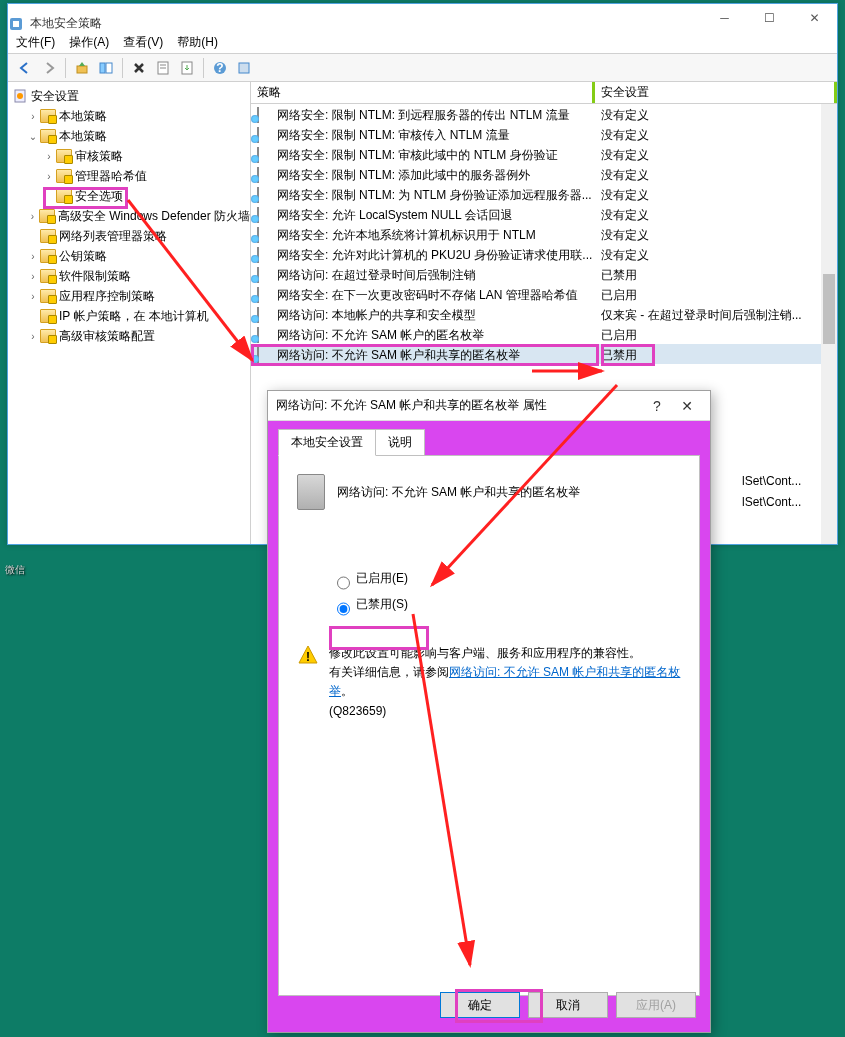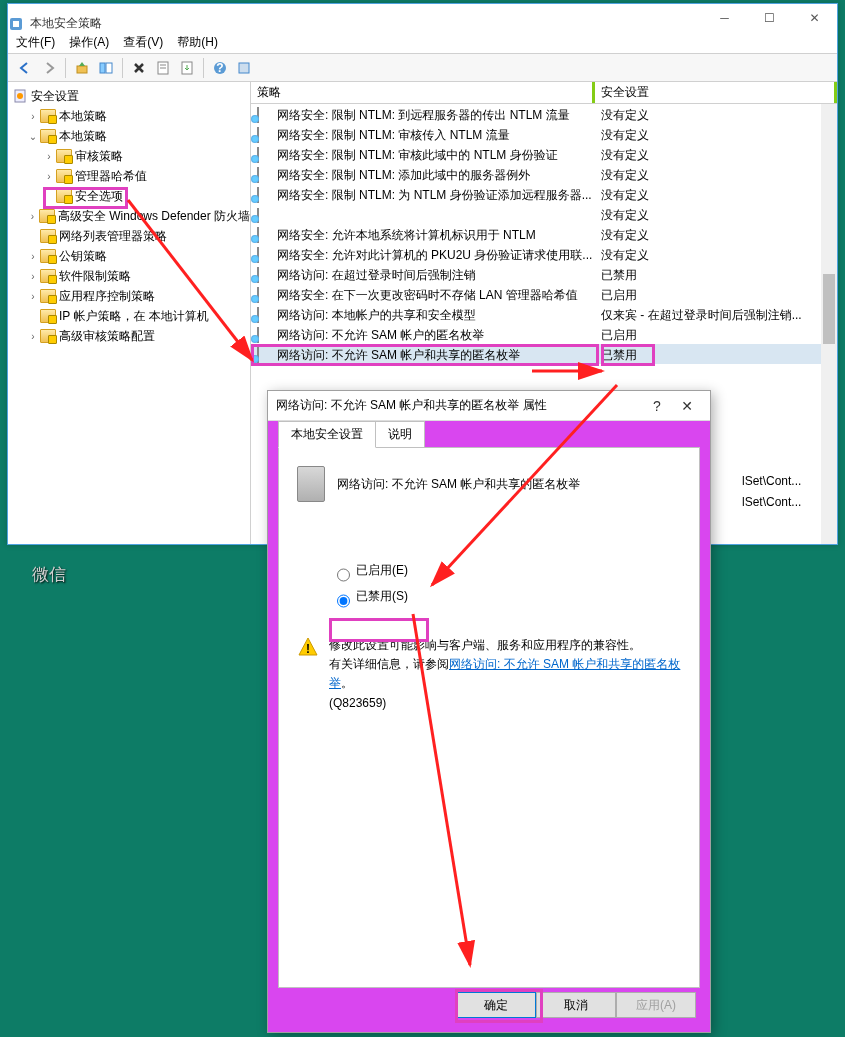--- a/index.html
+++ b/index.html
@@ -29,40 +29,40 @@
 .list-row .cell-setting{flex:1;padding-left:6px;overflow:hidden;text-overflow:ellipsis}
 .list-row.selected{background:#d8e6f2}
 .policy-icon{width:16px;height:16px;margin-right:4px;flex-shrink:0}
 .scrollbar-v{position:absolute;right:0;top:22px;bottom:0;width:16px;background:#f0f0f0}
 .scrollbar-v .thumb{position:absolute;left:2px;right:2px;top:170px;height:70px;background:#c0c0c0}
 .hl-box{position:absolute;border:3px solid #e040c0;pointer-events:none}
 .dialog{position:absolute;left:267px;top:390px;width:444px;height:643px;background:#d946ef;border:1px solid #a0a0a0;box-shadow:3px 3px 12px rgba(0,0,0,.3)}
 .dlg-title{height:30px;display:flex;align-items:center;padding:0 8px;background:#fff;border-bottom:1px solid #ddd}
 .dlg-title .spacer{flex:1}
 .dlg-title .help,.dlg-title .close{width:30px;text-align:center;font-size:14px;color:#333}
-.tabs{display:flex;padding:0 10px 0 10px}
+.tabs{display:flex;padding:8px 10px 0 10px}
 .tab{padding:4px 12px;border:1px solid #c0c0c0;background:#fff;margin-right:-1px}
 .tab.active{border-bottom:1px solid #fff;position:relative;z-index:1}
 .tab-body{margin:0 10px 10px 10px;background:#fff;border:1px solid #c0c0c0;height:541px;position:relative;margin-top:-1px;padding:18px}
 .policy-header{display:flex;align-items:center;gap:12px;margin-bottom:60px}
 .radio-group{margin-left:40px}
 .radio-row{display:flex;height:26px}
 .radio-row input{margin-right:6px}
 .warn-block{display:flex;gap:10px;margin-top:22px;margin-left:0}
 .warn-icon{width:22px;height:22px;flex-shrink:0}
 .warn-text{line-height:1.6}
 .warn-text a{color:#0066cc;text-decoration:underline}
-.dlg-buttons{position:absolute;right:14px;bottom:14px;display:flex;}
+.dlg-buttons{position:absolute;right:14px;bottom:14px;display:flex;gap:8px}
 .dlg-buttons button{width:80px;height:26px;border:1px solid #adadad;background:#e1e1e1}
 .dlg-buttons button.default{border:1px solid #0078d7}
 .dlg-buttons button:disabled{color:#a0a0a0}
 .arrow{position:absolute;pointer-events:none}
 .arrow line{stroke:#ff2020;stroke-width:3}
 .arrow polygon{fill:#ff2020}
-.taskbar-item{position:absolute;left:32px;top:563px;color:#d0d0d0;font-size:17px;text-shadow:1px 1px 2px #000}
+.taskbar-item{position:absolute;left:5px;top:563px;color:#d0d0d0;font-size:10px;text-shadow:1px 1px 2px #000}
 .folder-icon{width:16px;height:14px;background:linear-gradient(#ffe9a8,#f0c154);border:1px solid #d4a020;border-radius:1px;position:relative}
 .folder-icon.lock::after{content:"";position:absolute;right:-2px;bottom:-2px;width:7px;height:7px;background:#ffcc00;border:1px solid #aa8800;border-radius:1px}
 .doc-icon{width:14px;height:16px;background:#fff;border:1px solid #888;position:relative}
 .doc-icon::before{content:"";position:absolute;left:2px;top:2px;right:2px;height:1px;background:#aac;box-shadow:0 3px 0 #aac,0 6px 0 #aac}
 .doc-icon::after{content:"";position:absolute;right:-1px;bottom:-1px;width:8px;height:8px;background:radial-gradient(circle,#6cf 40%,#48c 100%);border-radius:50%}
 .server-icon{width:28px;height:36px;background:linear-gradient(#d8d8d8,#b0b0b0);border:1px solid #888;border-radius:2px}
 </style>
 </head>
 <body>
 
@@ -279,20 +279,21 @@
           <div class="list-row">
             <div class="cell-policy">
               <span class="policy-icon"><span class="doc-icon"></span></span>
               <span>网络安全: 限制 NTLM: 为 NTLM 身份验证添加远程服务器...</span>
             </div>
             <div class="cell-setting">没有定义</div>
           </div>
           <div class="list-row">
             <div class="cell-policy">
               <span class="policy-icon"><span class="doc-icon"></span></span>
+              <span>网络安全: 允许 LocalSystem NULL 会话回退</span>
             </div>
             <div class="cell-setting">没有定义</div>
           </div>
           <div class="list-row">
             <div class="cell-policy">
               <span class="policy-icon"><span class="doc-icon"></span></span>
               <span>网络安全: 允许本地系统将计算机标识用于 NTLM</span>
             </div>
             <div class="cell-setting">没有定义</div>
           </div>

